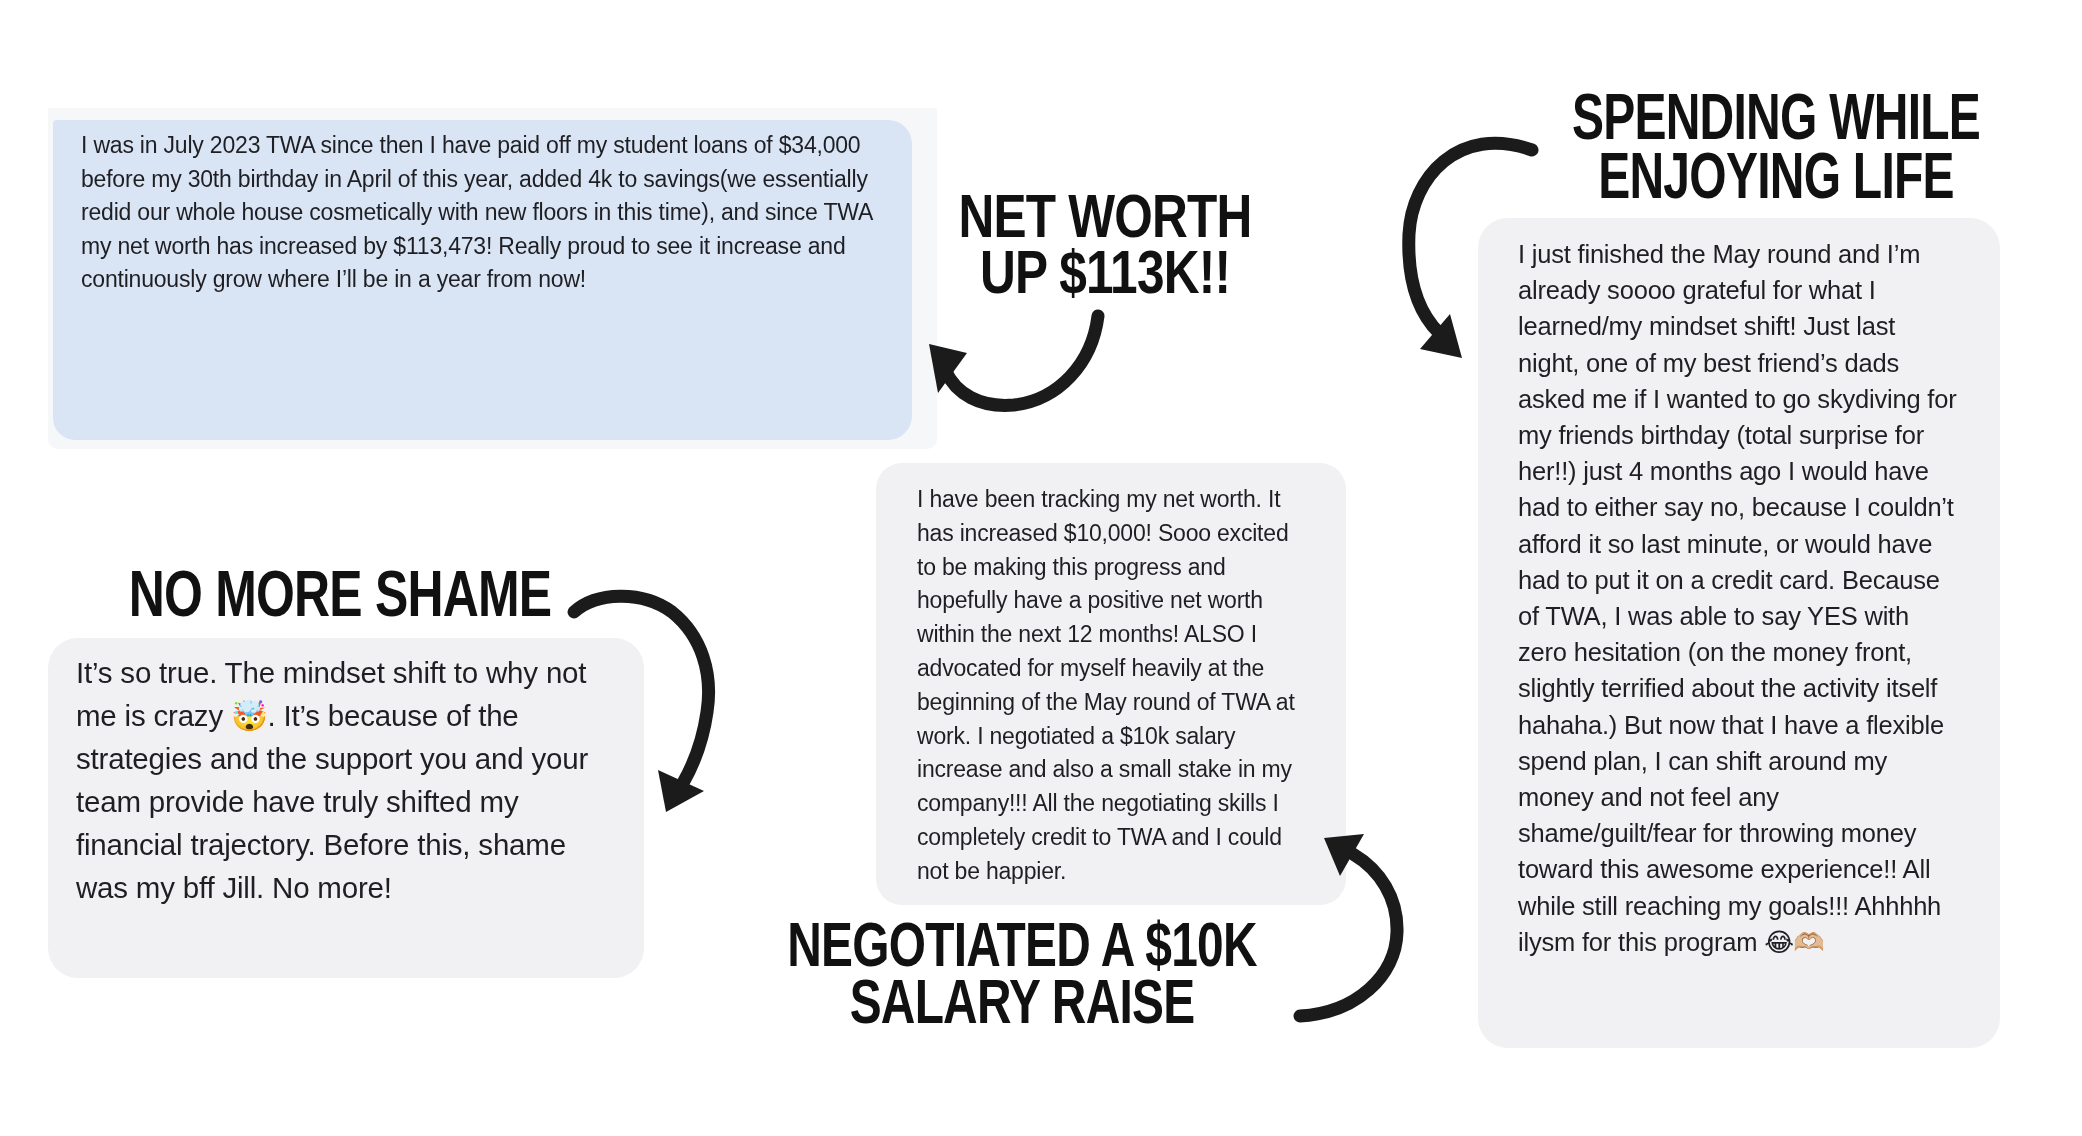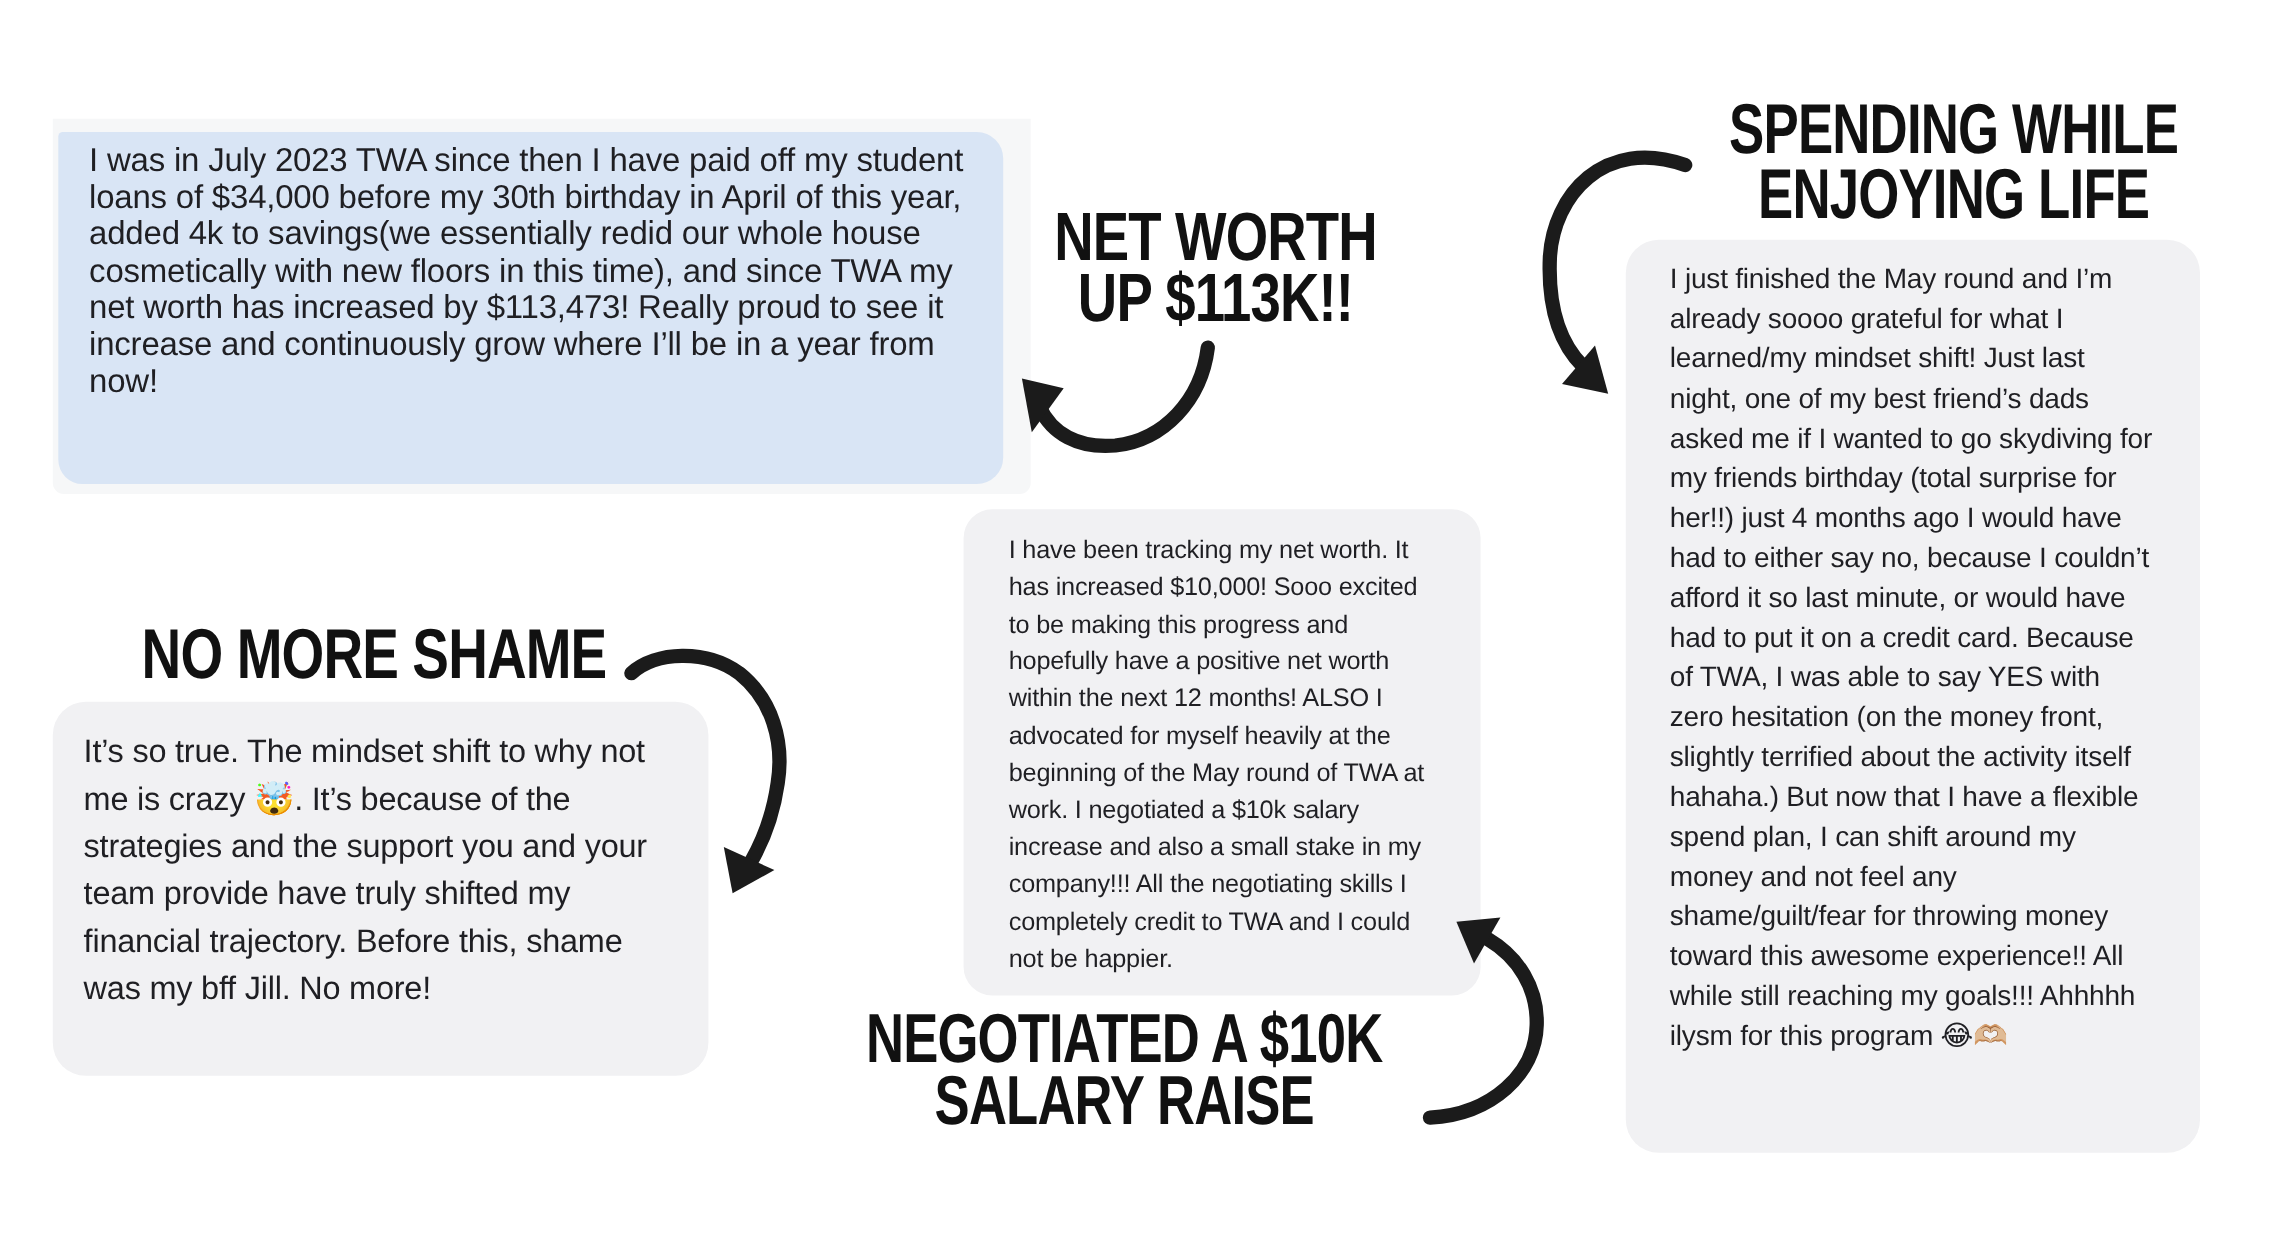--- a/index.html
+++ b/index.html
@@ -28,35 +28,35 @@
     position:absolute;
     background:var(--bubble-gray);
     color:var(--text);
   }
   .bubble p{white-space:pre-wrap;}
   .bubble-blue{
     left:5px;top:12px;width:859px;height:320px;
     background:var(--bubble-blue);
     border-radius:4px 24px 24px 22px;
     padding:9px 28px;
-    font-size:30px;line-height:33.5px;
+    font-size:23px;line-height:33.5px;
     letter-spacing:-0.2px;
   }
   .bubble-mid{
     left:876px;top:463px;width:470px;height:442px;
     border-radius:26px;
     padding:20px 41px;
     font-size:23px;line-height:33.8px;
     letter-spacing:-0.2px;
     overflow:hidden;
   }
   .bubble-left{
     left:48px;top:638px;width:596px;height:340px;
     border-radius:30px;
-    padding:24px 28px;
+    padding:13px 28px;
     font-size:29.5px;line-height:43px;
     letter-spacing:-0.2px;
     overflow:hidden;
   }
   .bubble-right{
     left:1478px;top:218px;width:522px;height:830px;
     border-radius:30px;
     padding:18px 40px;
     font-size:25.5px;line-height:36.2px;
     letter-spacing:-0.2px;

